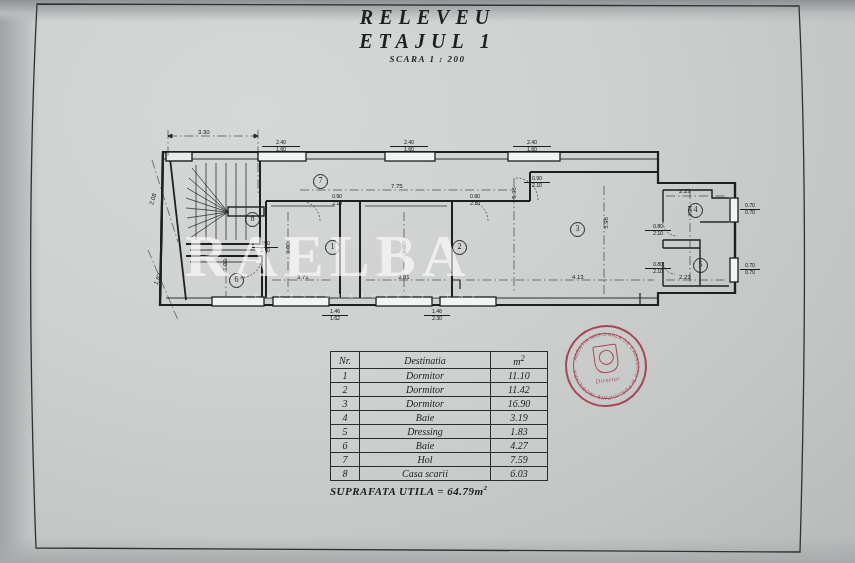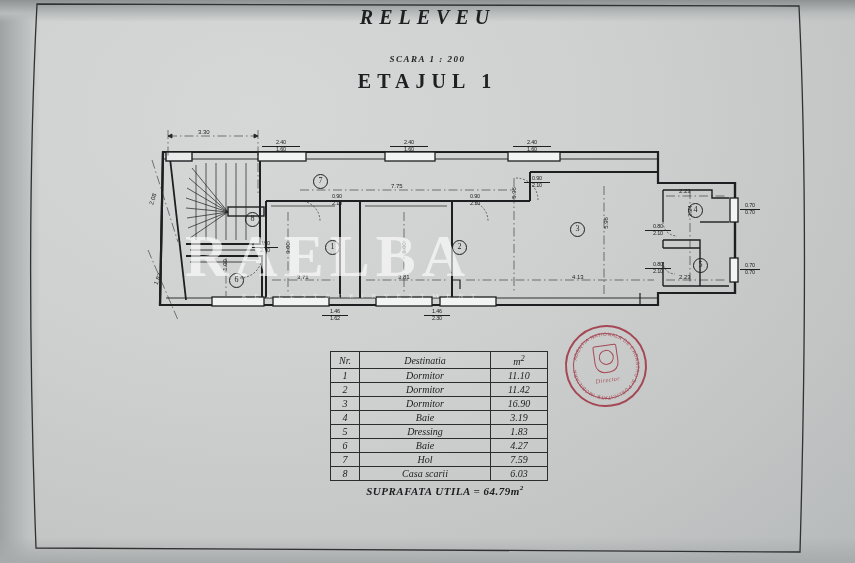--- a/index.html
+++ b/index.html
@@ -31,21 +31,21 @@
   #frame-svg{position:absolute;left:0;top:0;width:855px;height:563px;}
 
   #plan-area{
     position:absolute;left:0;top:0;width:855px;height:430px;
   }
   .hdr{
     position:absolute;width:855px;text-align:center;
     letter-spacing:4px;color:#1d1f20;
   }
   #title1{top:6px;font-size:20px;font-style:italic;font-weight:bold;letter-spacing:6px;}
-  #title2{top:30px;font-size:20px;font-weight:bold;letter-spacing:6px;margin-top:40px;}
+  #title2{top:30px;font-size:20px;font-style:italic;font-weight:bold;letter-spacing:6px;}
   #scale{top:54px;font-size:9px;font-style:italic;font-weight:bold;letter-spacing:1.5px;}
 
   
   #watermark{
     position:absolute;left:118px;top:222px;width:420px;
     font-size:60px;font-weight:bold;letter-spacing:6px;
     color:rgba(255,255,255,0.62);
     font-family:"Liberation Serif", serif;
     pointer-events:none;
     text-align:center;
@@ -69,21 +69,21 @@
     border:1px solid #2a2c2d;
     padding:0px 2px;height:13px;line-height:13px;
     text-align:center;font-weight:normal;
   }
   #room-table th{font-weight:normal;}
   #room-table .c-nr{width:24px;}
   #room-table .c-dest{width:126px;}
   #room-table .c-m2{width:52px;}
   #total{
     position:absolute;left:330px;top:484px;width:230px;
-    text-align:center;font-style:italic;font-weight:bold;font-size:11px;
+    text-align:left;font-style:italic;font-weight:bold;font-size:11px;
     color:#1b1d1e;letter-spacing:0.5px;
   }
   #total sup{font-size:7px;}
 
   
   #stamp{
     position:absolute;left:565px;top:325px;width:78px;height:78px;
     border:2px solid #9d2c3c;border-radius:50%;
     opacity:.82;transform:rotate(-8deg);
   }

